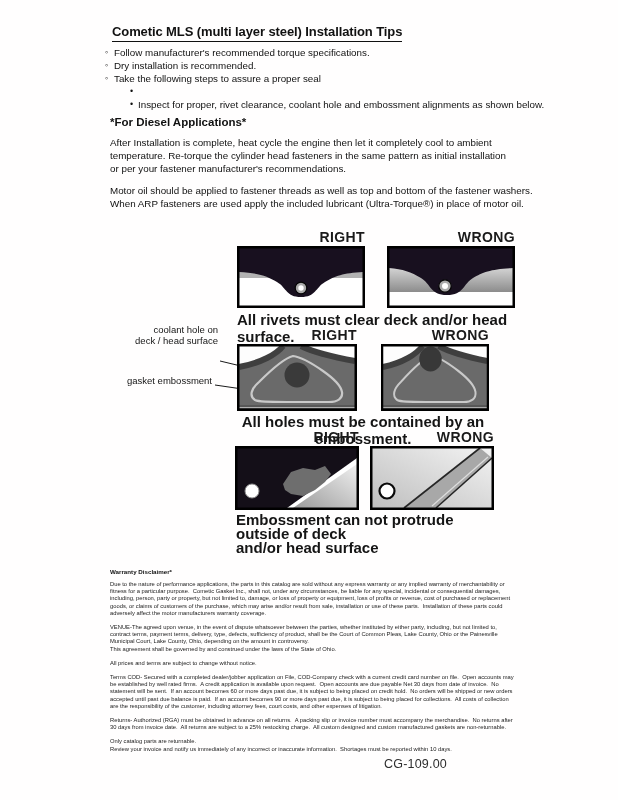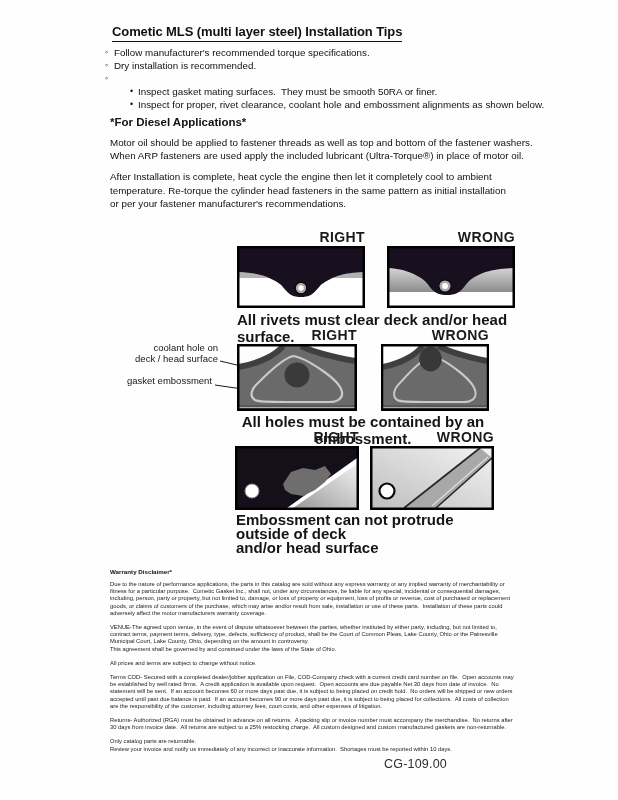--- a/index.html
+++ b/index.html
@@ -28,21 +28,21 @@
   .d2-h-w{left:381px;top:327px;width:108px;}
   .d3-h-r{left:235px;top:429px;width:124px;}
   .d3-h-w{left:370px;top:429px;width:124px;}
 
   .dg-cap{font-size:15px;font-weight:600;color:#151515;}
   .d1-cap{left:237px;top:311px;width:280px;}
   .d2-cap{left:237px;top:413px;width:252px;text-align:center;}
   .d3-cap{left:236px;top:513px;width:240px;line-height:14px;}
 
   .lbl{font-size:9.5px;line-height:10.5px;text-align:right;color:#151515;}
-  .lbl1{left:100px;top:343px;width:118px;}
+  .lbl1{left:100px;top:325px;width:118px;}
   .lbl2{left:100px;top:376px;width:112px;}
 
   svg{display:block;}
   .footer{left:384px;top:757px;font-size:12.5px;color:#2e2e2e;letter-spacing:0.2px;}
 
   .disc{left:110px;top:568px;width:412px;}
   .disc h3{font-size:6.2px;margin:0 0 6px 0;font-weight:bold;}
   .disc p{font-size:5.8px;line-height:7.2px;margin:0 0 7px 0;color:#222;}
 </style>
 </head>
@@ -56,38 +56,38 @@
     <div class="b-row">
       <span class="b-glyph">◦</span>
       <span class="pre">Follow manufacturer's recommended torque specifications.</span>
     </div>
     <div class="b-row">
       <span class="b-glyph">◦</span>
       <span class="pre">Dry installation is recommended.</span>
     </div>
     <div class="b-row">
       <span class="b-glyph">◦</span>
+      <span class="pre">Take the following steps to assure a proper seal</span>
     </div>
     <div class="b-row sub">
       <span class="b-glyph">•</span>
-      <span class="pre">Inspect gasket mating surfaces.  They must be smooth 50RA or finer.</span>
     </div>
     <div class="b-row sub">
       <span class="b-glyph">•</span>
       <span class="pre">Inspect for proper, rivet clearance, coolant hole and embossment alignments as shown below.</span>
     </div>
   </div>
 
   <section class="abs diesel">
     <h2>*For Diesel Applications*</h2>
-    <p class="pre">Motor oil should be applied to fastener threads as well as top and bottom of the fastener washers.
-When ARP fasteners are used apply the included lubricant (Ultra-Torque®) in place of motor oil.</p>
     <p class="pre">After Installation is complete, heat cycle the engine then let it completely cool to ambient
 temperature. Re-torque the cylinder head fasteners in the same pattern as initial installation
 or per your fastener manufacturer's recommendations.</p>
+    <p class="pre">Motor oil should be applied to fastener threads as well as top and bottom of the fastener washers.
+When ARP fasteners are used apply the included lubricant (Ultra-Torque®) in place of motor oil.</p>
   </section>
 
   <div class="abs dg-h d1-h-r">RIGHT</div>
   <div class="abs dg-h d1-h-w">WRONG</div>
 
   <svg class="abs" style="left:237px;top:246px;" width="128" height="62" viewBox="0 0 128 62">
     <rect x="0" y="0" width="128" height="62" fill="#ffffff"></rect>
     <rect x="2" y="25" width="124" height="7" fill="#b2b2b2"></rect>
     <path d="M2,2 H126 V26 C106,27 98,30 88,36 C78,42 79,51 64,51 C49,51 50,42 40,36 C30,30 22,27 2,26 Z" fill="#18101f"></path>
     <circle cx="64" cy="42" r="5.8" fill="#a9a9a9" stroke="#050505" stroke-width="1.2"></circle>

